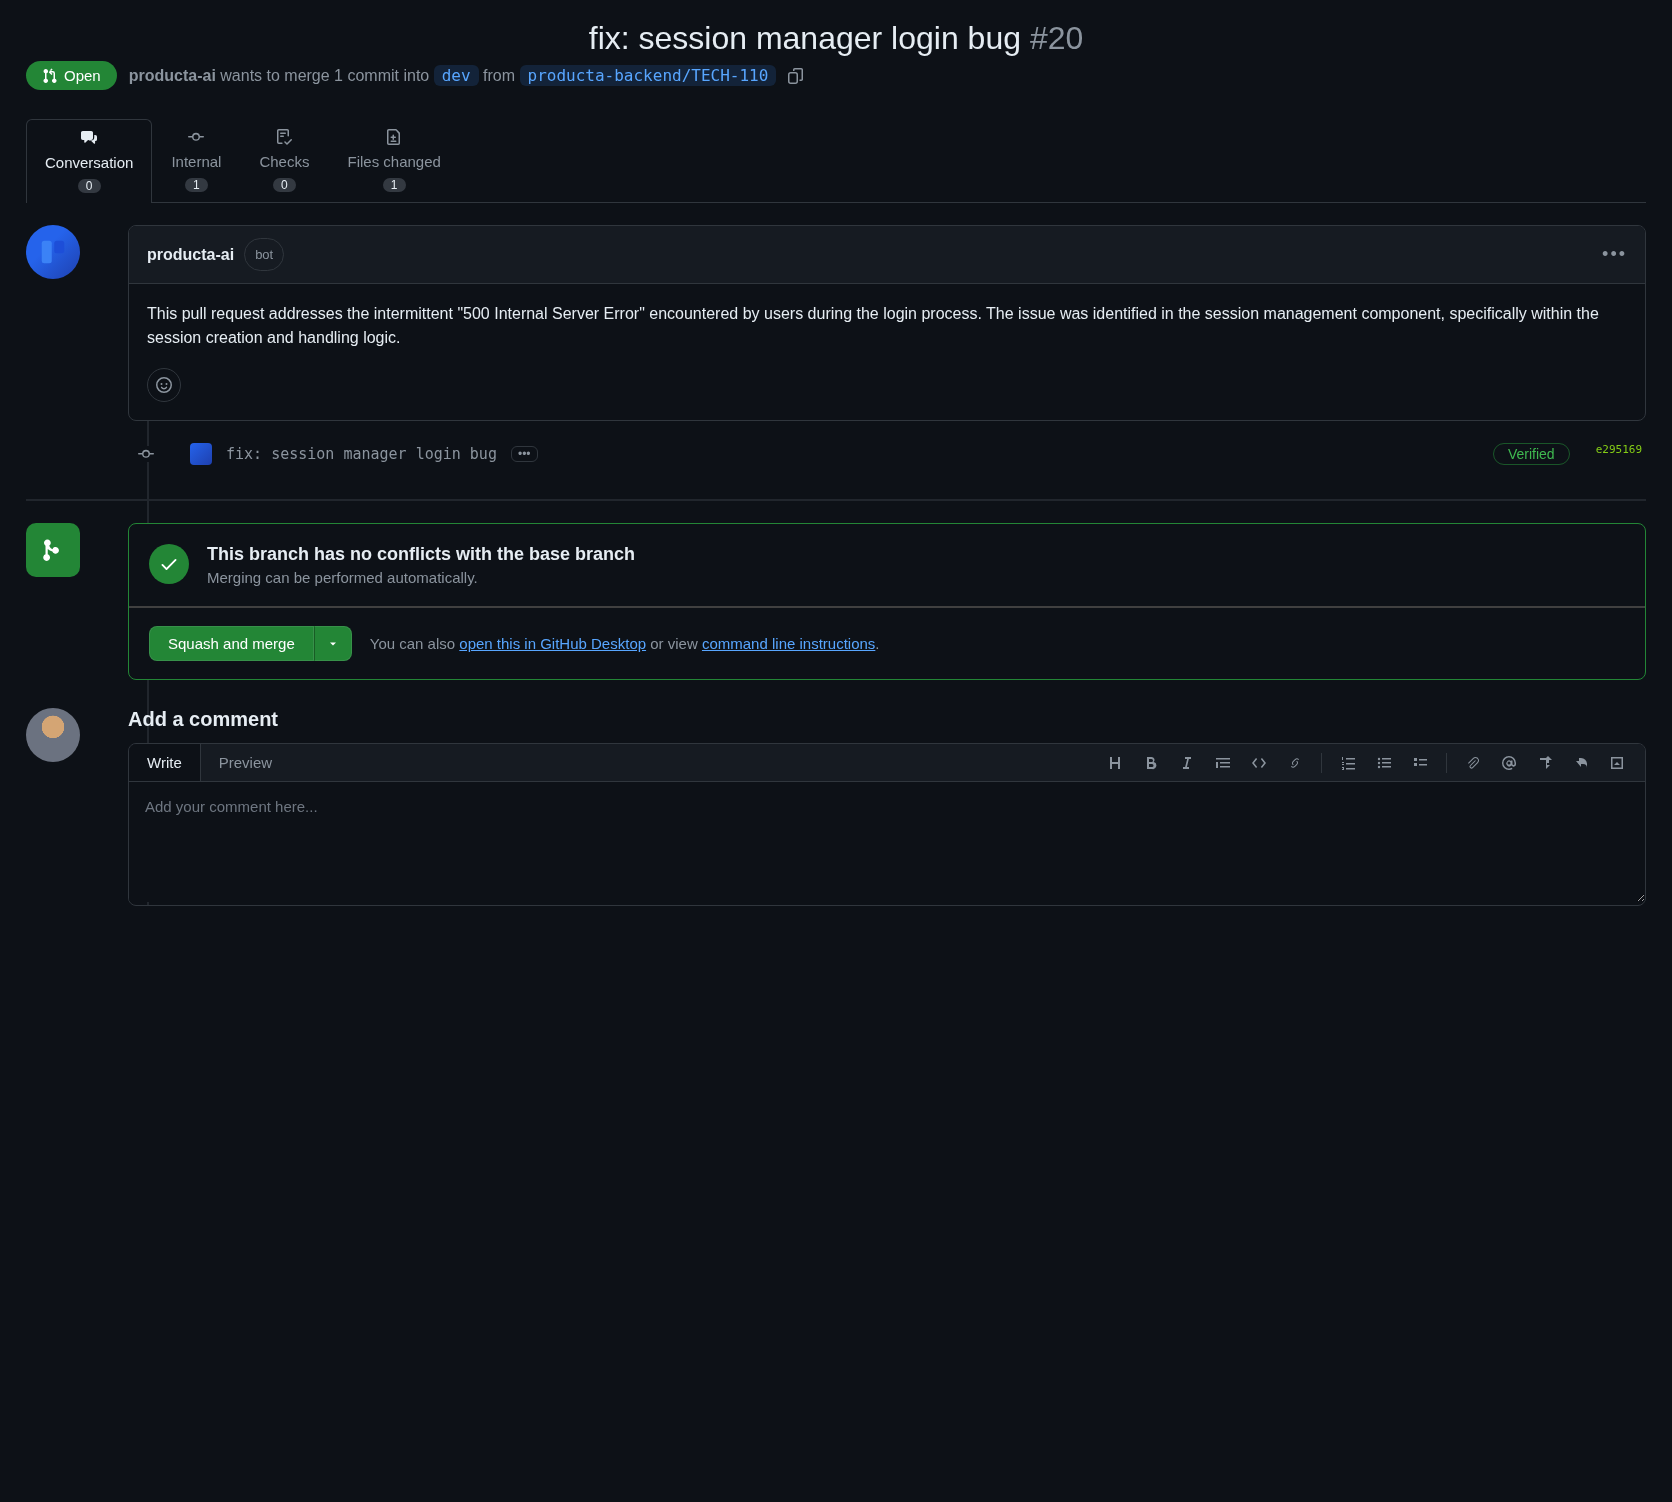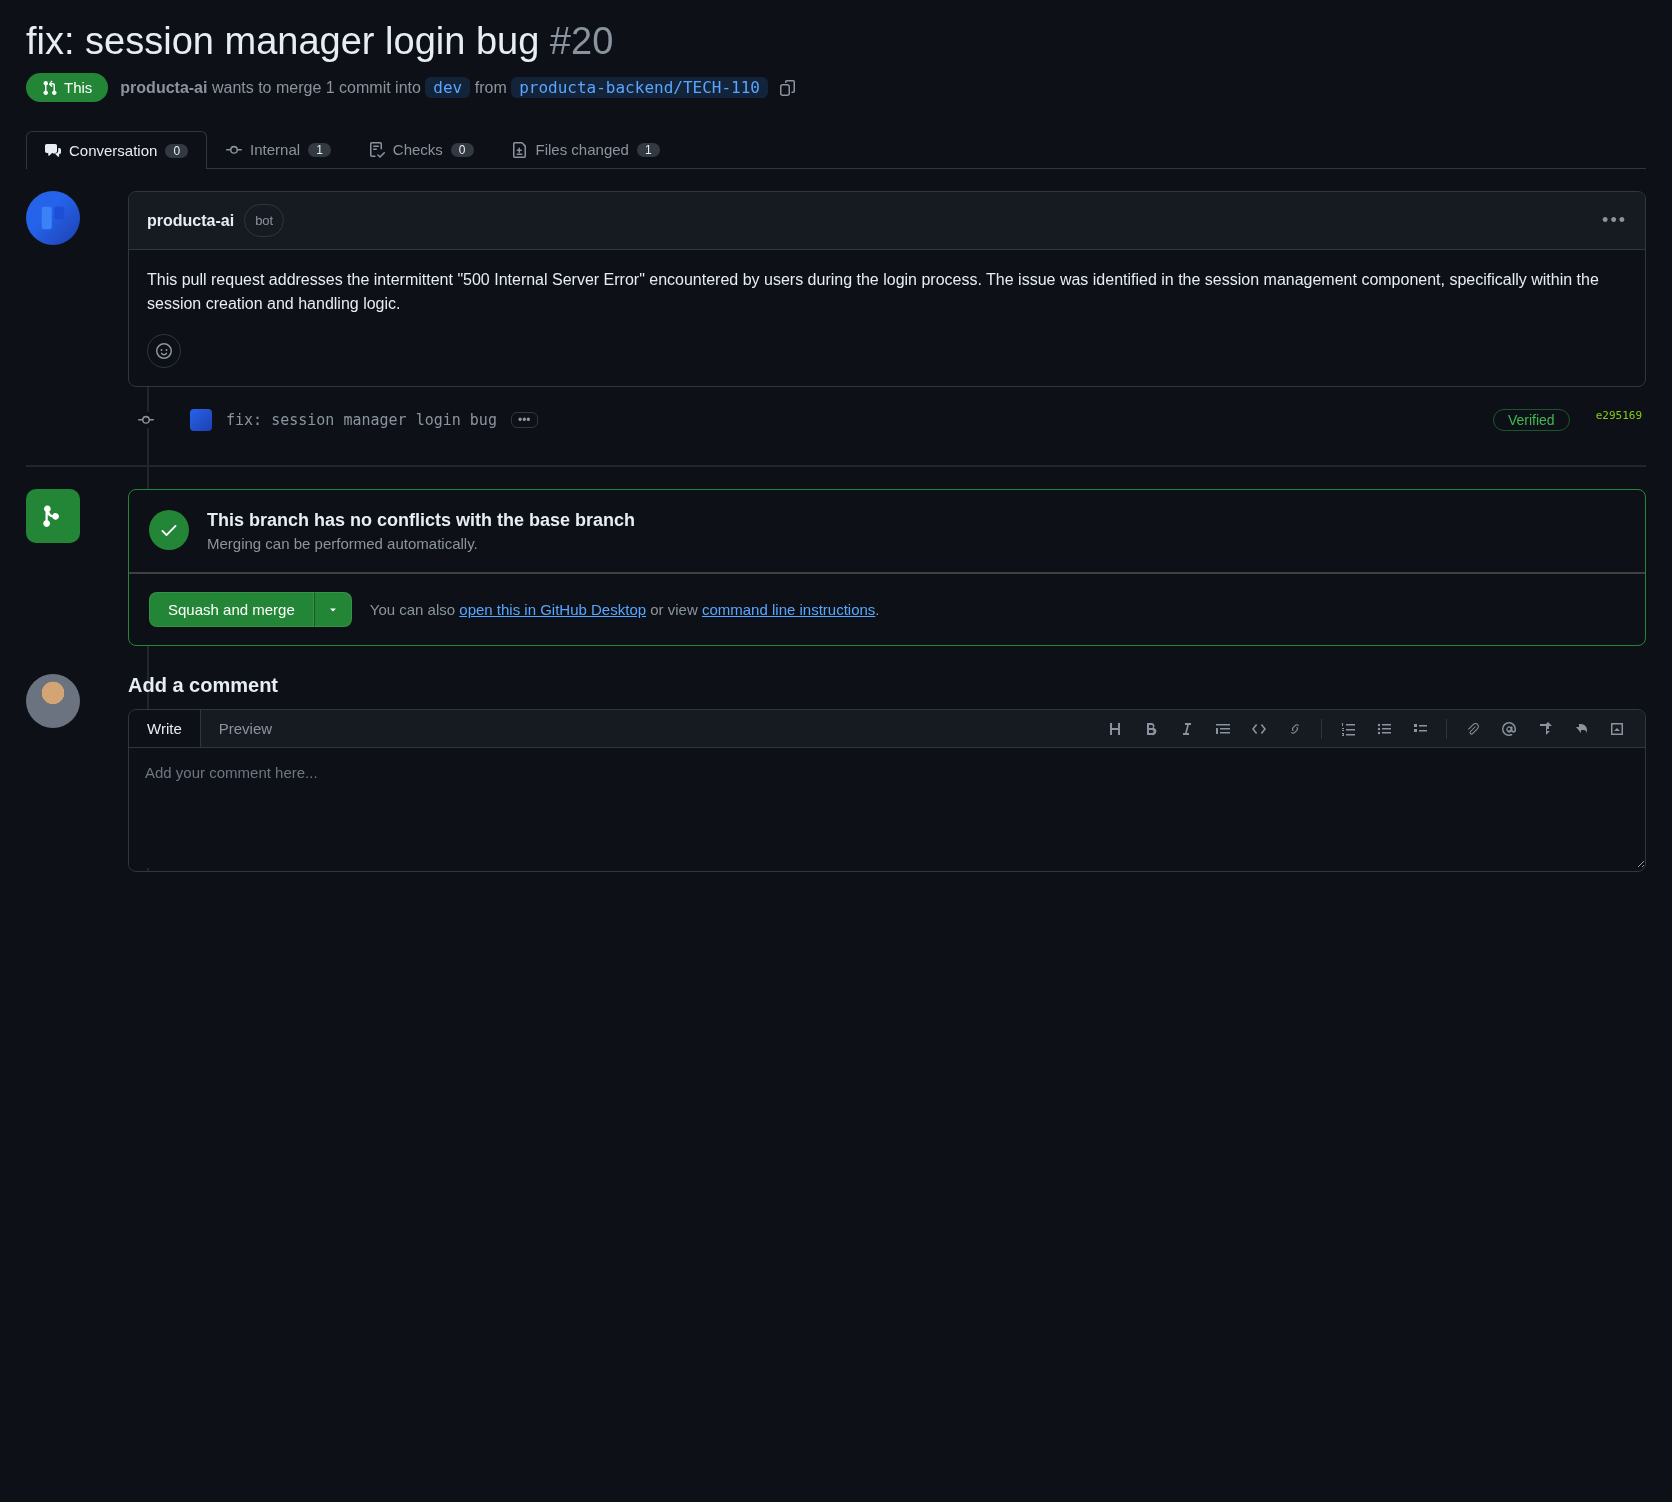--- a/index.html
+++ b/index.html
@@ -3,21 +3,21 @@
 <meta charset="utf-8">
 <style>
   * { box-sizing: border-box; margin: 0; padding: 0; }
   body {
     background: #0d1117;
     color: #e6edf3;
     font-family: -apple-system, BlinkMacSystemFont, "Segoe UI", Helvetica, Arial, sans-serif;
     font-size: 14px;
     padding: 20px 26px;
   }
-  .pr-title { font-size: 38px; font-weight: 400; margin-bottom: 10px; }
+  .pr-title { font-size: 32px; font-weight: 400; margin-bottom: 4px; text-align: center; }
   .pr-title .title-text { color: #e6edf3; }
   .pr-title .issue-number { color: #8b949e; font-weight: 300; }
   .meta-row { display: flex; align-items: center; gap: 12px; margin-bottom: 28px; font-size: 16px; color: #8b949e; }
   .state-badge {
     background: #238636; color: #fff; border-radius: 999px;
     padding: 6px 16px; display: inline-flex; align-items: center; gap: 6px;
     font-weight: 500; font-size: 15px;
   }
   .meta-row .author { color: #8b949e; font-weight: 600; }
   .branch-chip {
@@ -27,20 +27,21 @@
   }
   .copy-icon { color: #8b949e; cursor: pointer; }
 
   .tabs { display: flex; border-bottom: 1px solid #30363d; gap: 0; }
   .tab {
     display: inline-flex; align-items: center; gap: 8px;
     padding: 10px 18px; color: #8b949e; font-size: 15px;
     border: 1px solid transparent; border-bottom: none;
     border-top-left-radius: 6px; border-top-right-radius: 6px;
     cursor: pointer;
+    flex-direction: column;
   }
   .tab.active {
     color: #e6edf3; border-color: #30363d; background: #0d1117;
     position: relative; top: 1px;
   }
   .tab .count {
     background: rgba(110,118,129,0.4); color: #e6edf3;
     border-radius: 999px; padding: 0 8px; font-size: 12px; min-width: 20px;
     display:inline-flex; justify-content:center;
   }
@@ -149,21 +150,21 @@
 <h1 class="pr-title">
   <span class="title-text">fix: session manager login bug</span>
   <span class="issue-number">#20</span>
 </h1>
 
 <div class="meta-row">
   <span class="state-badge">
     <svg width="16" height="16" viewBox="0 0 16 16" fill="currentColor">
         <path d="M1.5 3.25a2.25 2.25 0 1 1 3 2.12v5.26a2.25 2.25 0 1 1-1.5 0V5.37A2.25 2.25 0 0 1 1.5 3.25Zm5.68-.47L9.53.43l1.06 1.06L9.06 3h1.69A2.25 2.25 0 0 1 13 5.25v5.38a2.25 2.25 0 1 1-1.5 0V5.25a.75.75 0 0 0-.75-.75H9.06l1.53 1.53L9.53 7.1 7.18 4.75a.75.75 0 0 1 0-1.06l2.35-2.35Z"></path>
       </svg>
-    <span>This</span>
+    <span>Open</span>
   </span>
   <span>
     <span class="author">producta-ai</span>
     <span>wants to merge 1 commit into</span>
     <span class="branch-chip">dev</span>
     <span>from</span>
     <span class="branch-chip">producta-backend/TECH-110</span>
   </span>
   <span class="copy-icon">
     <svg width="16" height="16" viewBox="0 0 16 16" fill="currentColor">

